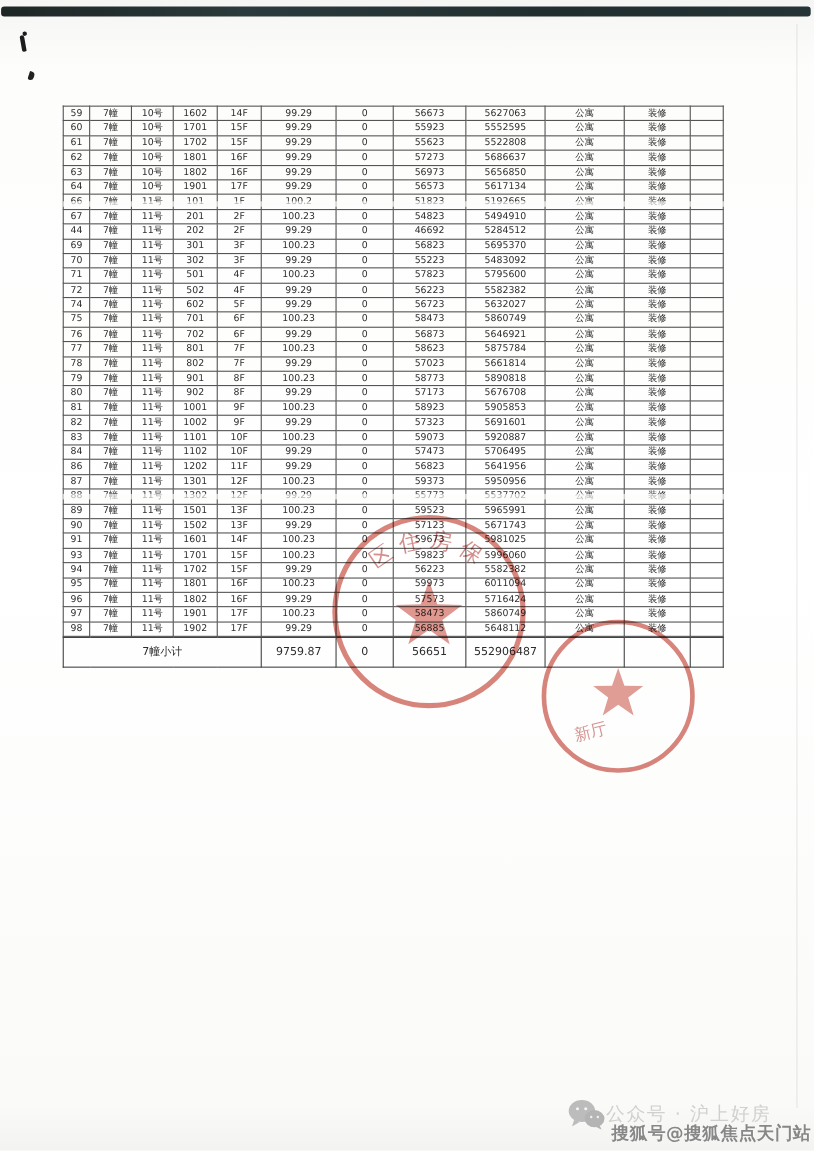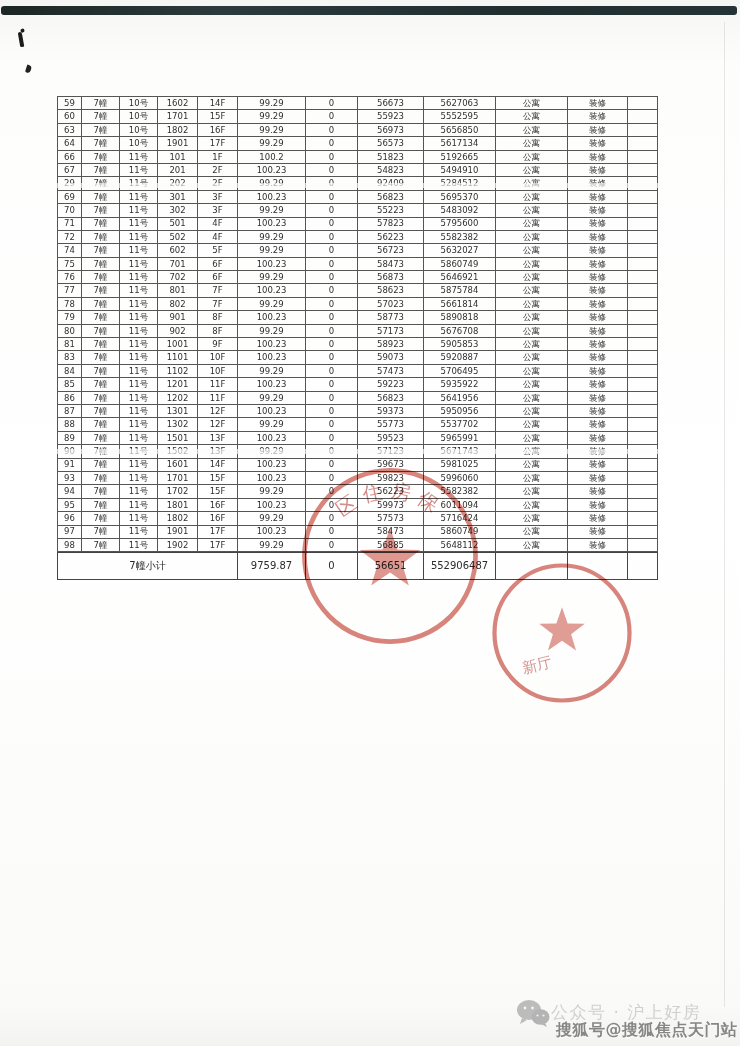--- a/index.html
+++ b/index.html
@@ -116,20 +116,48 @@
           <td>15F</td>
           <td>99.29</td>
           <td>0</td>
           <td>55923</td>
           <td>5552595</td>
           <td>公寓</td>
           <td>装修</td>
           <td></td>
         </tr>
         <tr>
+          <td>61</td>
+          <td>7幢</td>
+          <td>10号</td>
+          <td>1702</td>
+          <td>15F</td>
+          <td>99.29</td>
+          <td>0</td>
+          <td>55623</td>
+          <td>5522808</td>
+          <td>公寓</td>
+          <td>装修</td>
+          <td></td>
+        </tr>
+        <tr>
+          <td>62</td>
+          <td>7幢</td>
+          <td>10号</td>
+          <td>1801</td>
+          <td>16F</td>
+          <td>99.29</td>
+          <td>0</td>
+          <td>57273</td>
+          <td>5686637</td>
+          <td>公寓</td>
+          <td>装修</td>
+          <td></td>
+        </tr>
+        <tr>
           <td>63</td>
           <td>7幢</td>
           <td>10号</td>
           <td>1802</td>
           <td>16F</td>
           <td>99.29</td>
           <td>0</td>
           <td>56973</td>
           <td>5656850</td>
           <td>公寓</td>
@@ -172,28 +200,28 @@
           <td>2F</td>
           <td>100.23</td>
           <td>0</td>
           <td>54823</td>
           <td>5494910</td>
           <td>公寓</td>
           <td>装修</td>
           <td></td>
         </tr>
         <tr>
-          <td>29</td>
+          <td>44</td>
           <td>7幢</td>
           <td>11号</td>
           <td>202</td>
           <td>2F</td>
           <td>99.29</td>
           <td>0</td>
-          <td>92409</td>
+          <td>46692</td>
           <td>5284512</td>
           <td>公寓</td>
           <td>装修</td>
           <td></td>
         </tr>
         <tr>
           <td>69</td>
           <td>7幢</td>
           <td>11号</td>
           <td>301</td>
@@ -354,20 +382,34 @@
           <td>9F</td>
           <td>100.23</td>
           <td>0</td>
           <td>58923</td>
           <td>5905853</td>
           <td>公寓</td>
           <td>装修</td>
           <td></td>
         </tr>
         <tr>
+          <td>82</td>
+          <td>7幢</td>
+          <td>11号</td>
+          <td>1002</td>
+          <td>9F</td>
+          <td>99.29</td>
+          <td>0</td>
+          <td>57323</td>
+          <td>5691601</td>
+          <td>公寓</td>
+          <td>装修</td>
+          <td></td>
+        </tr>
+        <tr>
           <td>83</td>
           <td>7幢</td>
           <td>11号</td>
           <td>1101</td>
           <td>10F</td>
           <td>100.23</td>
           <td>0</td>
           <td>59073</td>
           <td>5920887</td>
           <td>公寓</td>
@@ -377,34 +419,20 @@
         <tr>
           <td>84</td>
           <td>7幢</td>
           <td>11号</td>
           <td>1102</td>
           <td>10F</td>
           <td>99.29</td>
           <td>0</td>
           <td>57473</td>
           <td>5706495</td>
-          <td>公寓</td>
-          <td>装修</td>
-          <td></td>
-        </tr>
-        <tr>
-          <td>85</td>
-          <td>7幢</td>
-          <td>11号</td>
-          <td>1201</td>
-          <td>11F</td>
-          <td>100.23</td>
-          <td>0</td>
-          <td>59223</td>
-          <td>5935922</td>
           <td>公寓</td>
           <td>装修</td>
           <td></td>
         </tr>
         <tr>
           <td>86</td>
           <td>7幢</td>
           <td>11号</td>
           <td>1202</td>
           <td>11F</td>

